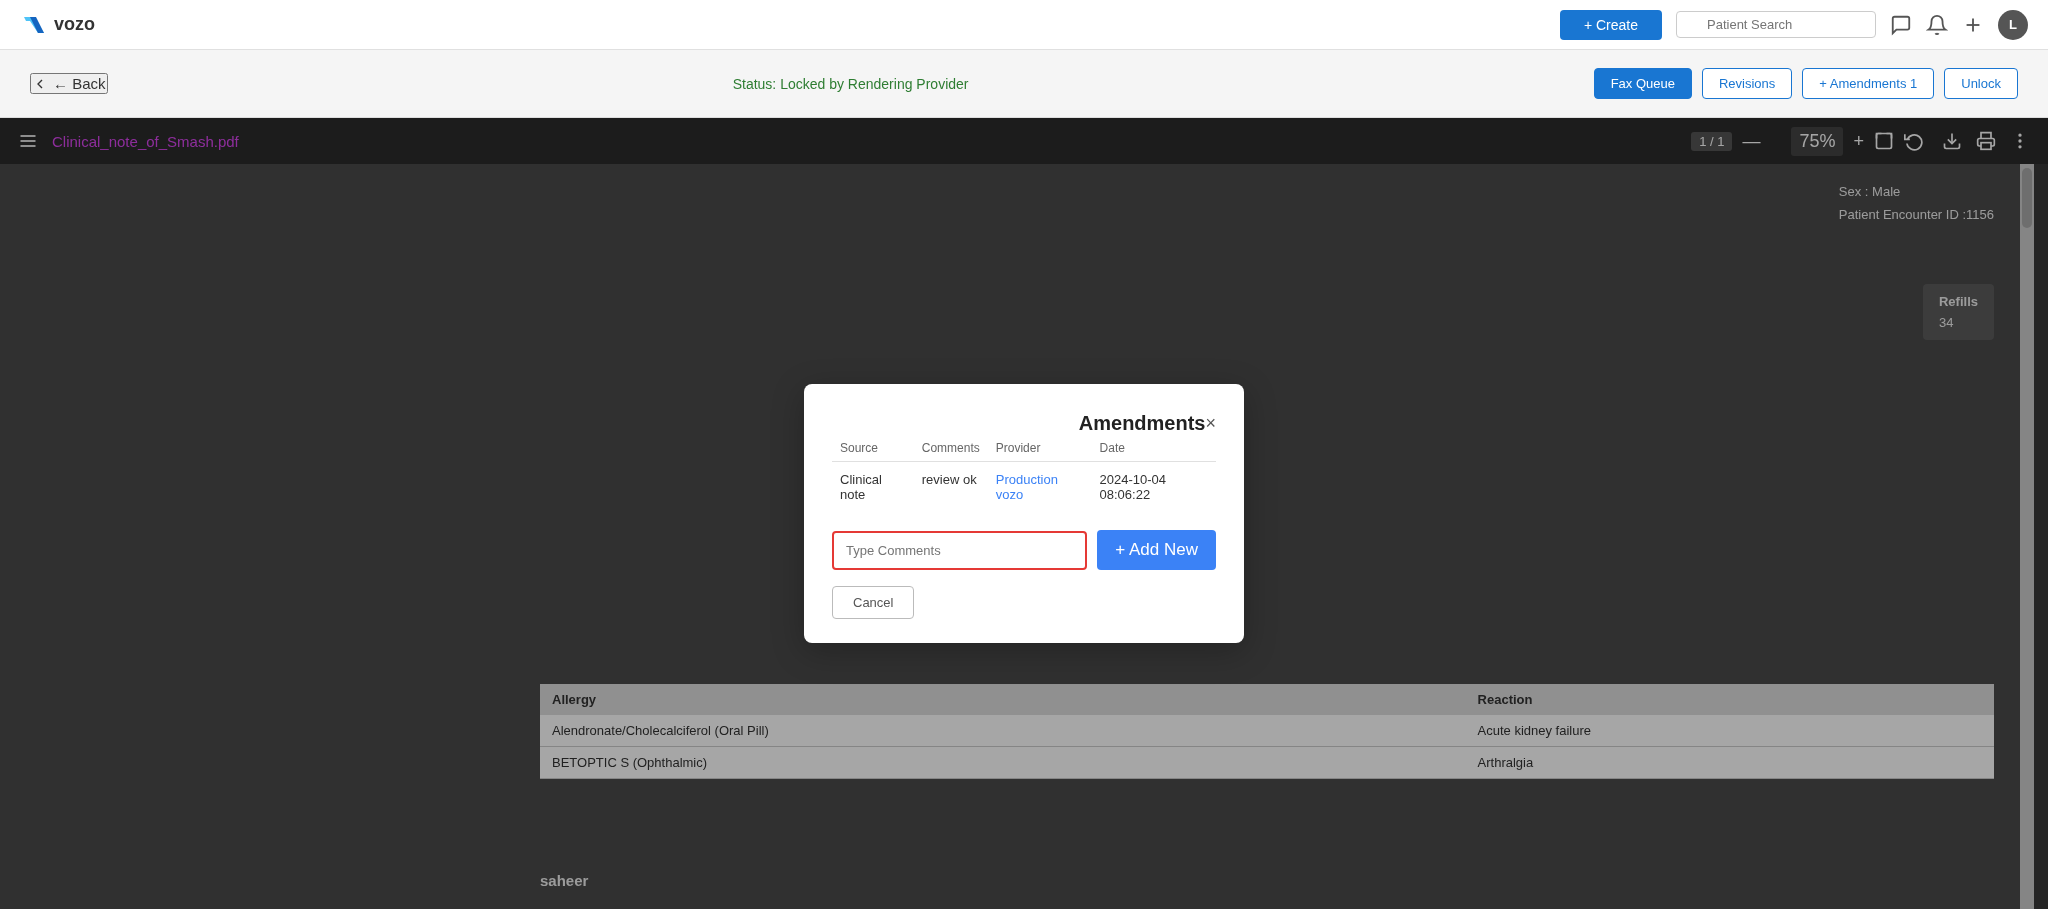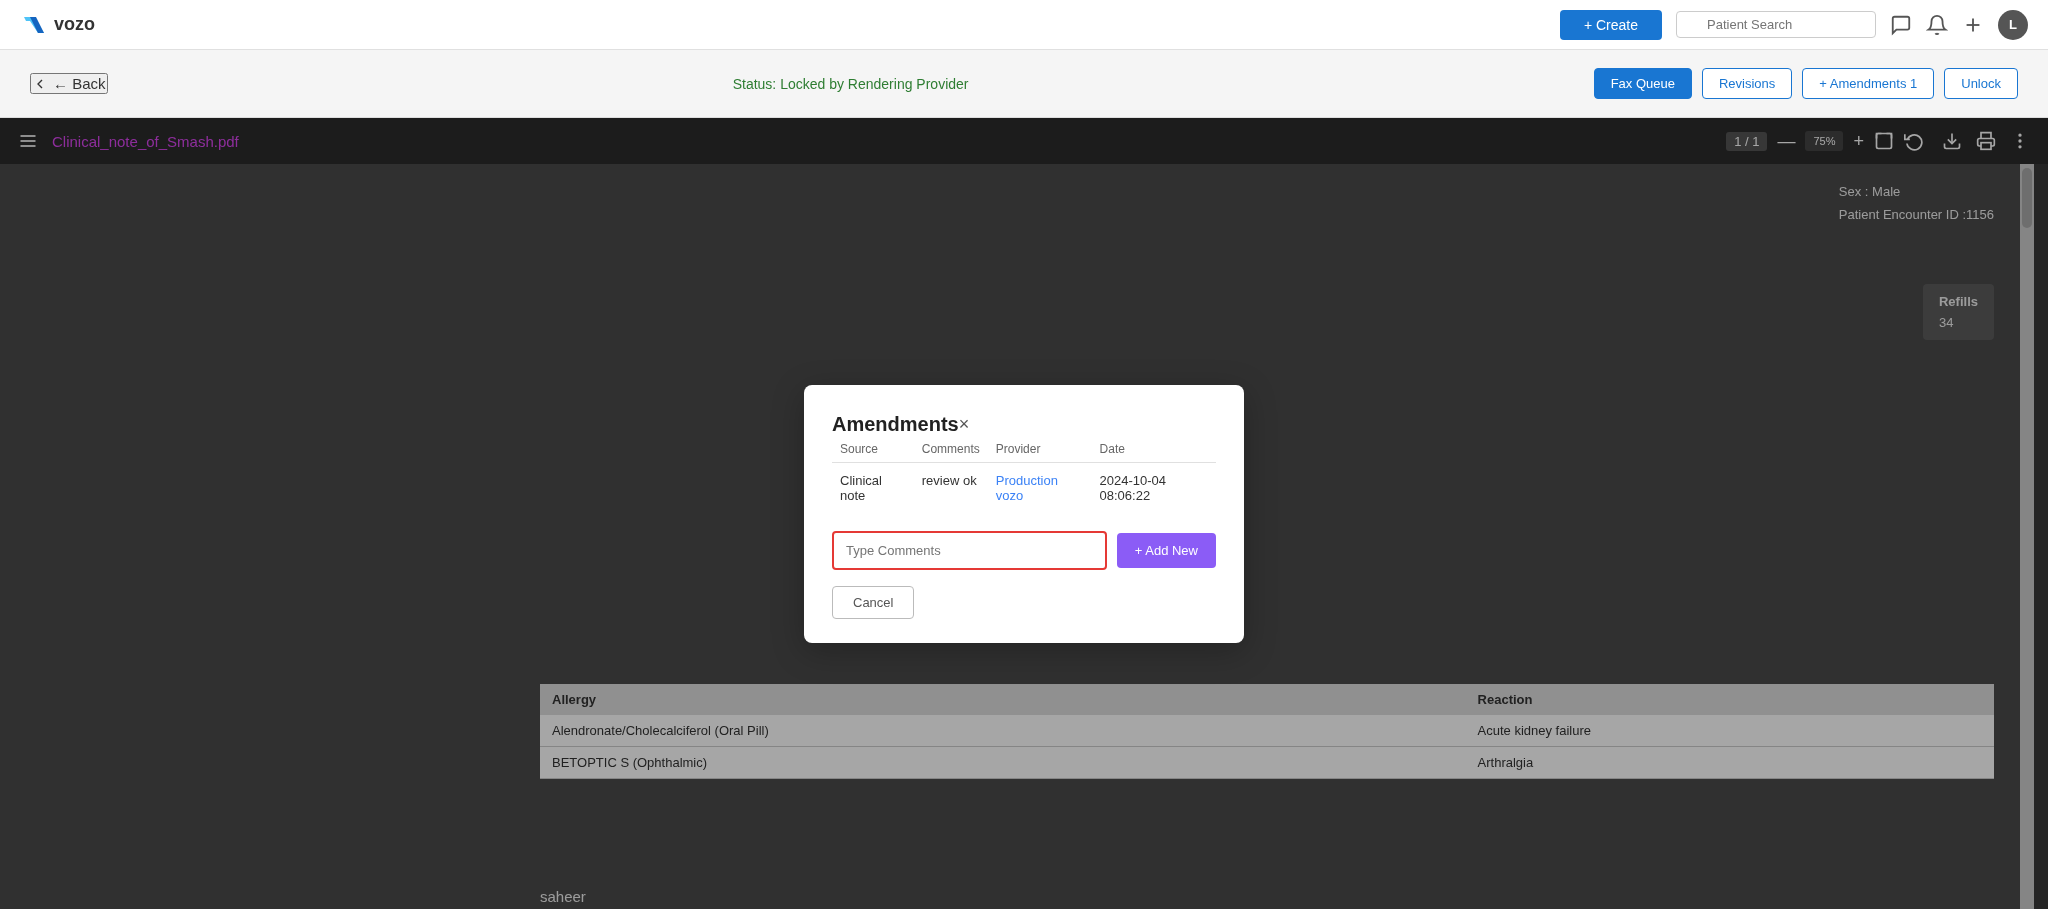--- a/index.html
+++ b/index.html
@@ -88,21 +88,21 @@
       align-items: center;
       padding: 0 18px;
       gap: 18px;
       color: #fff;
       font-size: 14px;
     }
     .pdf-toolbar-left { display: flex; align-items: center; gap: 14px; flex: 1; }
     .pdf-title { font-size: 15px; color: #d946ef; }
     .pdf-toolbar-center { display: flex; align-items: center; gap: 10px; }
     .page-indicator { background: #555; color: #fff; padding: 2px 8px; border-radius: 3px; font-size: 13px; }
-    .zoom-level { background: #444; color: #fff; padding: 4px 8px; border-radius: 3px; font-size: 11px; }
+    .zoom-level { background: #444; color: #fff; padding: 4px 8px; border-radius: 3px; font-size: 18px; margin-left: 21px; }
     .pdf-toolbar-right { display: flex; align-items: center; gap: 14px; margin-left: auto; }
     .info-line { margin-bottom: 8px; }
     .scrollbar-right {
       position: absolute; right: 0; top: 0; bottom: 0; width: 14px; background: #ddd;
       display: flex; flex-direction: column; align-items: center;
     }
     .scrollbar-thumb { width: 10px; height: 60px; background: #aaa; border-radius: 5px; margin-top: 4px; }
 
     
     .pdf-page-bg {
@@ -133,21 +133,21 @@
       z-index: 100;
     }
     .modal {
       background: #fff;
       border-radius: 8px;
       width: 440px;
       padding: 28px 28px 24px;
       position: relative;
       box-shadow: 0 8px 32px rgba(0,0,0,0.25);
     }
-    .modal-header { display: flex; align-items: center; justify-content: flex-start; }
+    .modal-header { display: flex; align-items: center; justify-content: flex-end; }
     .modal-title { font-size: 20px; font-weight: 600; color: #222; }
     .modal-close { cursor: pointer; color: #555; font-size: 18px; background: none; border: none; }
 
     
     .amendments-table { width: 100%; border-collapse: collapse; margin-bottom: 18px; }
     .amendments-table th { font-size: 12px; color: #666; font-weight: 500; text-align: left; padding: 6px 8px; border-bottom: 1px solid #e0e0e0; }
     .amendments-table td { font-size: 13px; color: #333; padding: 10px 8px; vertical-align: top; }
     .provider-link { color: #3b82f6; text-decoration: none; }
 
     
@@ -155,49 +155,49 @@
     .comment-input {
       flex: 1;
       border: 2px solid #e53935;
       border-radius: 4px;
       padding: 10px 12px;
       font-size: 13px;
       color: #aaa;
       outline: none;
     }
     .add-new-btn {
-      background: #8b5cf6;
+      background: #3b82f6;
       color: #fff;
       border: none;
       border-radius: 4px;
       padding: 10px 18px;
-      font-size: 13px;
+      font-size: 17px;
       cursor: pointer;
       white-space: nowrap;
     }
 
     
     .cancel-btn {
       border: 1px solid #bbb;
       background: #fff;
       color: #555;
       border-radius: 4px;
       padding: 8px 20px;
       font-size: 13px;
       cursor: pointer;
     }
 
     
     .saheer-text {
       position: absolute;
-      bottom: 4px;
+      bottom: 20px;
       left: 540px;
       color: #eee;
       font-size: 15px;
-      font-weight: 400;
+      font-weight: 700;
     }
 
     
     .refills-block {
       position: absolute;
       right: 40px;
       top: 120px;
       background: rgba(255,255,255,0.1);
       padding: 10px 16px;
       border-radius: 4px;

